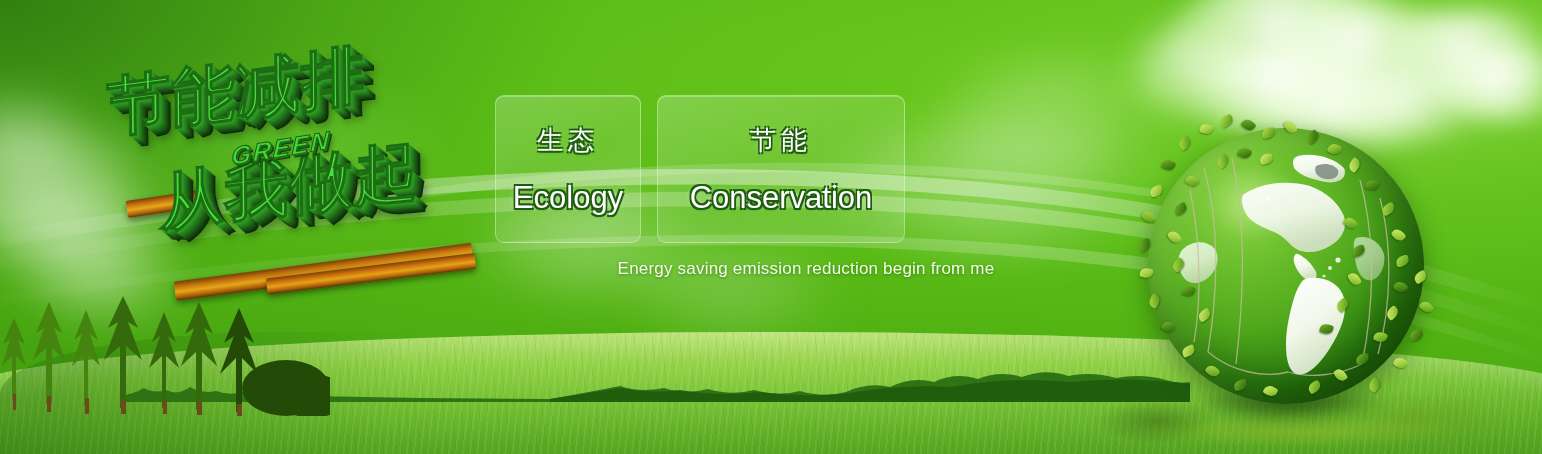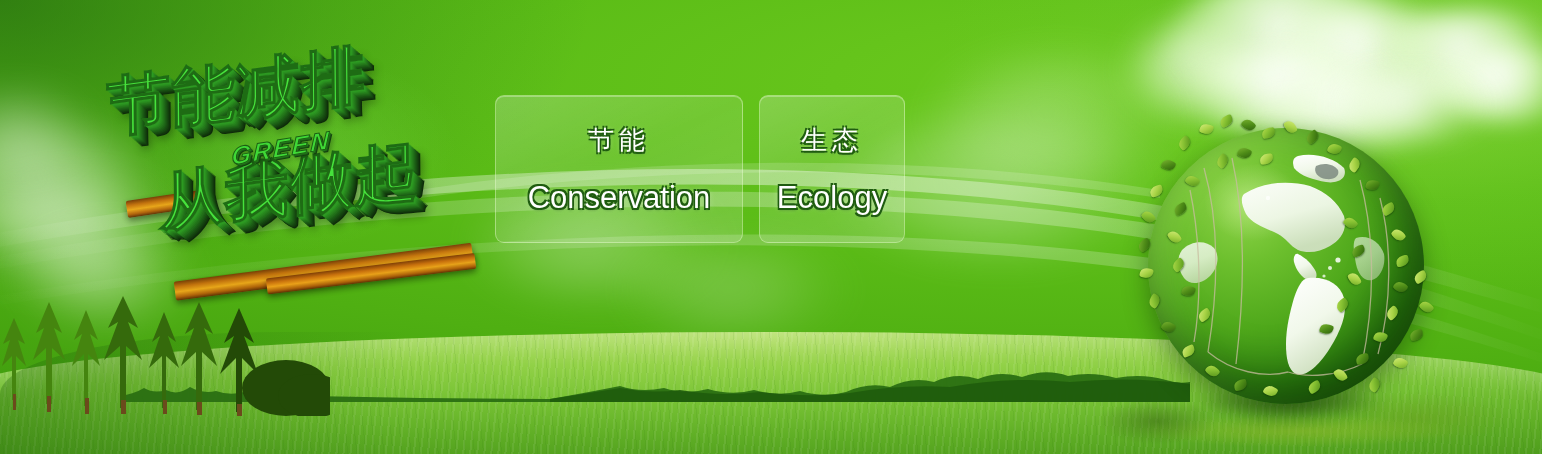--- a/index.html
+++ b/index.html
@@ -316,30 +316,31 @@
     <div class="t3-glow"></div>
     <div class="t3-base tb1"></div>
     <div class="t3-base tb2"></div>
     <div class="t3-base tb3"></div>
     <div class="t3-line t3-l1">节能减排</div>
     <div class="t3-green">GREEN</div>
     <div class="t3-line t3-l2">从我做起</div>
   </div>
 
   <div class="cards">
+    <div class="card card-1">
+      <div class="card-cn">生态</div>
+      <div class="card-en">Ecology</div>
+    </div>
     <div class="card card-2">
       <div class="card-cn">节能</div>
       <div class="card-en">Conservation</div>
     </div>
-    <div class="card card-1">
-      <div class="card-cn">生态</div>
-      <div class="card-en">Ecology</div>
-    </div>
   </div>
 
+  <div class="tagline">Energy saving emission reduction begin from me</div>
 
   <svg class="fartrees" viewBox="0 0 1070 34" preserveAspectRatio="none">
     <path d="M0,34 L0,28 Q14,26 24,20 Q34,26 46,22 Q58,28 70,19 Q82,26 96,23
              Q110,28 124,24 Q140,30 156,26 Q172,31 190,28 L300,30 L430,31
              Q470,24 500,18 Q520,25 544,20 Q566,27 588,21 Q612,28 634,22
              Q658,29 680,23 Q704,30 726,24 Q748,14 770,19 Q792,8 814,14
              Q836,4 858,11 Q880,2 902,9 Q926,0 948,8 Q972,3 996,10
              Q1022,5 1046,12 Q1058,16 1070,14 L1070,34 Z" fill="#2a6f12" opacity="0.95"></path>
     <path d="M430,34 L430,31 Q470,25 500,20 Q530,26 560,22 Q600,29 640,24
              Q690,30 730,25 Q780,16 830,19 Q890,8 950,14 Q1010,8 1070,16

